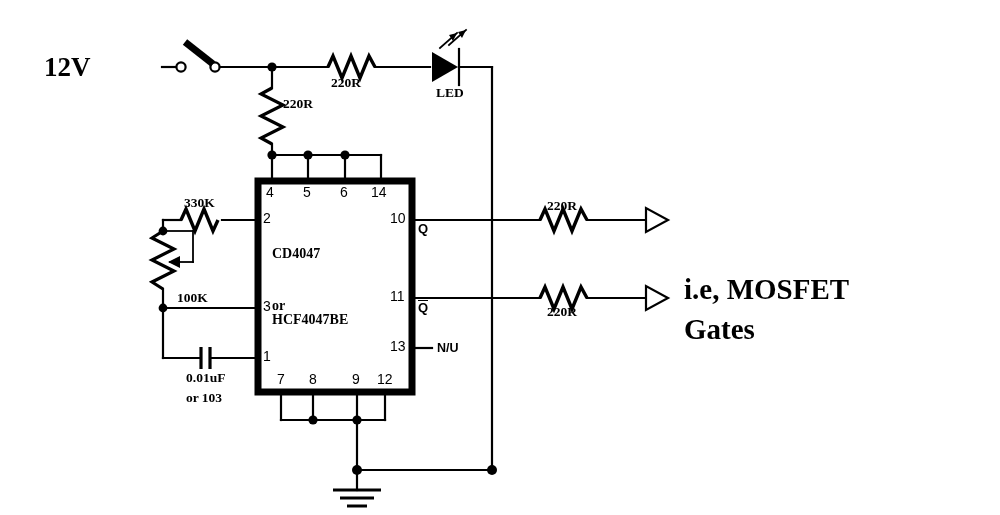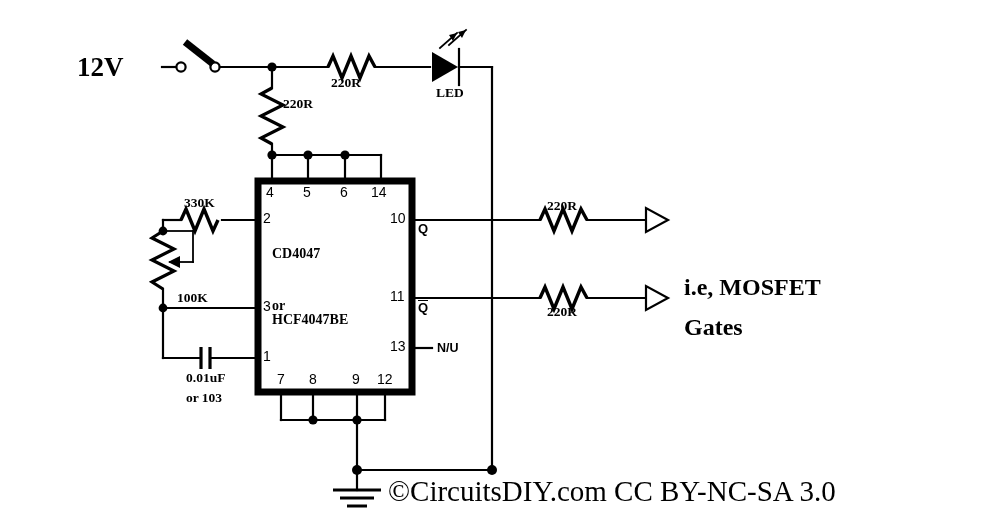--- a/index.html
+++ b/index.html
@@ -92,21 +92,20 @@
   .lbl {
     position: absolute;
     color: #000000;
     white-space: nowrap;
     line-height: 1;
   }
   .lbl-supply {
     font-size: 27px;
     font-weight: bold;
     letter-spacing: 0px;
-    margin-left: 33px;
   }
   .lbl-comp {
     font-size: 13.5px;
     font-weight: bold;
   }
   .lbl-pin {
     font-size: 14px;
     font-weight: normal;
     font-family: "Liberation Sans", "DejaVu Sans", sans-serif;
   }
@@ -128,21 +127,21 @@
   }
   .lbl-ic {
     font-size: 14px;
     font-weight: bold;
   }
   .lbl-dest {
     font-size: 27px;
     font-weight: normal;
   }
   .lbl-dest-b {
-    font-size: 24px;
+    font-size: 29px;
     font-weight: bold;
   }
   .lbl-credit {
     font-size: 29px;
     font-weight: normal;
   }
 </style>
 </head>
 <body>
 
@@ -307,15 +306,14 @@
   <div class="lbl lbl-port" style="left:418px; top:300px;"><span class="ovl">Q</span></div>
   <div class="lbl lbl-nu" style="left:437px; top:342px;text-align:right;">N/U</div>
 
   <div class="lbl lbl-ic" style="left:272px; top:247px;">CD4047</div>
   <div class="lbl lbl-ic" style="left:272px; top:299px;">or</div>
   <div class="lbl lbl-ic" style="left:272px; top:313px;">HCF4047BE</div>
 
   <div class="lbl lbl-dest-b" style="left:684px; top:275px;">i.e, MOSFET</div>
   <div class="lbl lbl-dest-b" style="left:684px; top:315px;">Gates</div>
 
-  <div class="lbl lbl-credit" style="left:388px; top:477px;">©CircuitsDIY.com CC BY-NC-SA 3.0</div>
 
 </div>
 
 </body></html>

